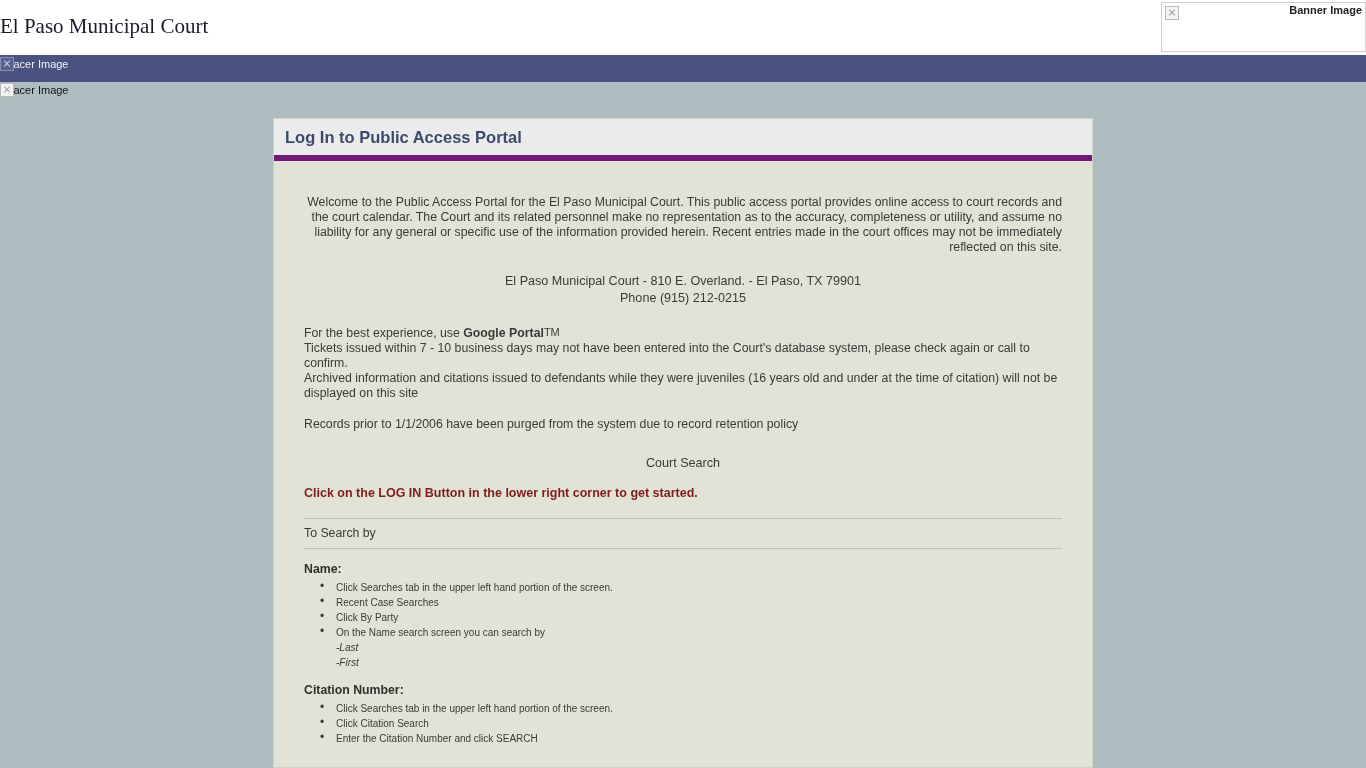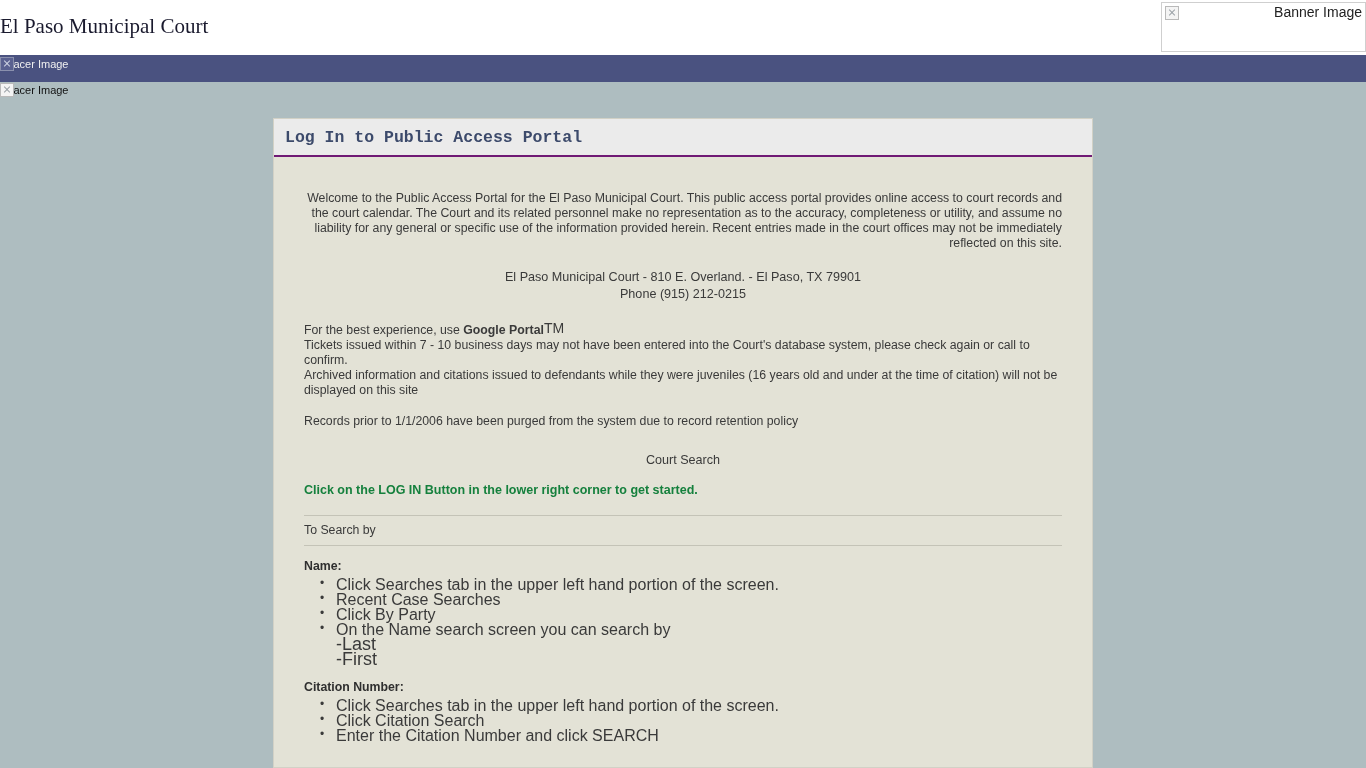--- a/index.html
+++ b/index.html
@@ -42,22 +42,23 @@
     width: 205px;
     height: 50px;
     border: 1px solid #cfcfcf;
     background: #ffffff;
     box-sizing: border-box;
   }
   .banner-label {
     position: absolute;
     right: 3px;
     top: 1px;
-    font-size: 14px;
+    font-size: 11px;
     color: #222;
+    font-weight: bold;
   }
   .broken-img {
     position: absolute;
     left: 3px;
     top: 3px;
     width: 14px;
     height: 14px;
     border: 1px solid #b9b9b9;
     background: #f4f4f4;
     box-sizing: border-box;
@@ -111,25 +112,24 @@
     top: 118px;
     width: 820px;
     background: #e3e2d6;
     border: 1px solid #d2d1c6;
     box-sizing: border-box;
     min-height: 650px;
   }
   .panel-header {
     height: 36px;
     background: #ebebeb;
-    border-bottom: 2px solid #701a75;
+    border-bottom: 6px solid #701a75;
     display: flex;
     align-items: center;
     padding-left: 11px;
-    font-family: Liberation Mono, monospace;
   }
   .panel-title {
     font-size: 16.5px;
     font-weight: bold;
     color: #3c4a6b;
   }
   .panel-body {
     padding: 34px 30px 10px 30px;
     color: #3a3a3a;
     font-size: 12.3px;
@@ -144,34 +144,34 @@
     text-align: center;
     margin-top: 18px;
     font-size: 12.6px;
     line-height: 17px;
     color: #3a3a3a;
   }
   .chrome-line {
     margin-top: 18px;
   }
   .chrome-line b { font-weight: bold; }
-  .tm { font-size: 14px; vertical-align: 1px; }
+  .tm { font-size: 11px; vertical-align: 1px; }
   .tickets-line { margin-top: 0; }
   .records-line { margin-top: 16px; }
 
   .court-search {
     text-align: center;
     margin-top: 24px;
     font-size: 12.6px;
   }
   .cta-line {
     margin-top: 15px;
     font-weight: bold;
     font-size: 12.5px;
-    color: #15803d;
+    color: #7f1d1d;
   }
   .rule {
     margin-top: 17px;
     border: 0;
     border-top: 1px solid #c4c3b7;
     height: 0;
   }
   .to-search-by {
     margin-top: 7px;
     font-size: 12.3px;
@@ -192,36 +192,37 @@
     color: #2f2f2f;
     margin-bottom: 3px;
   }
   ul.steps {
     margin: 0;
     padding-left: 32px;
     list-style: none;
   }
   ul.steps li {
     position: relative;
-    font-size: 16px;
+    font-size: 10px;
     line-height: 15px;
     padding-left: 0;
   }
   ul.steps li::before {
     content: "\2022";
     position: absolute;
     left: -16px;
     top: -1px;
     font-size: 12px;
     color: #3a3a3a;
   }
   .sub-lines {
     padding-left: 0;
-    font-size: 18px;
+    font-size: 10px;
     line-height: 15px;
+    font-style: italic;
   }
   .sub-lines div { margin: 0; }
 </style>
 </head>
 <body>
 
 <div id="page-root">
 
   <div class="header">
     <div class="header-title">El Paso Municipal Court</div>

